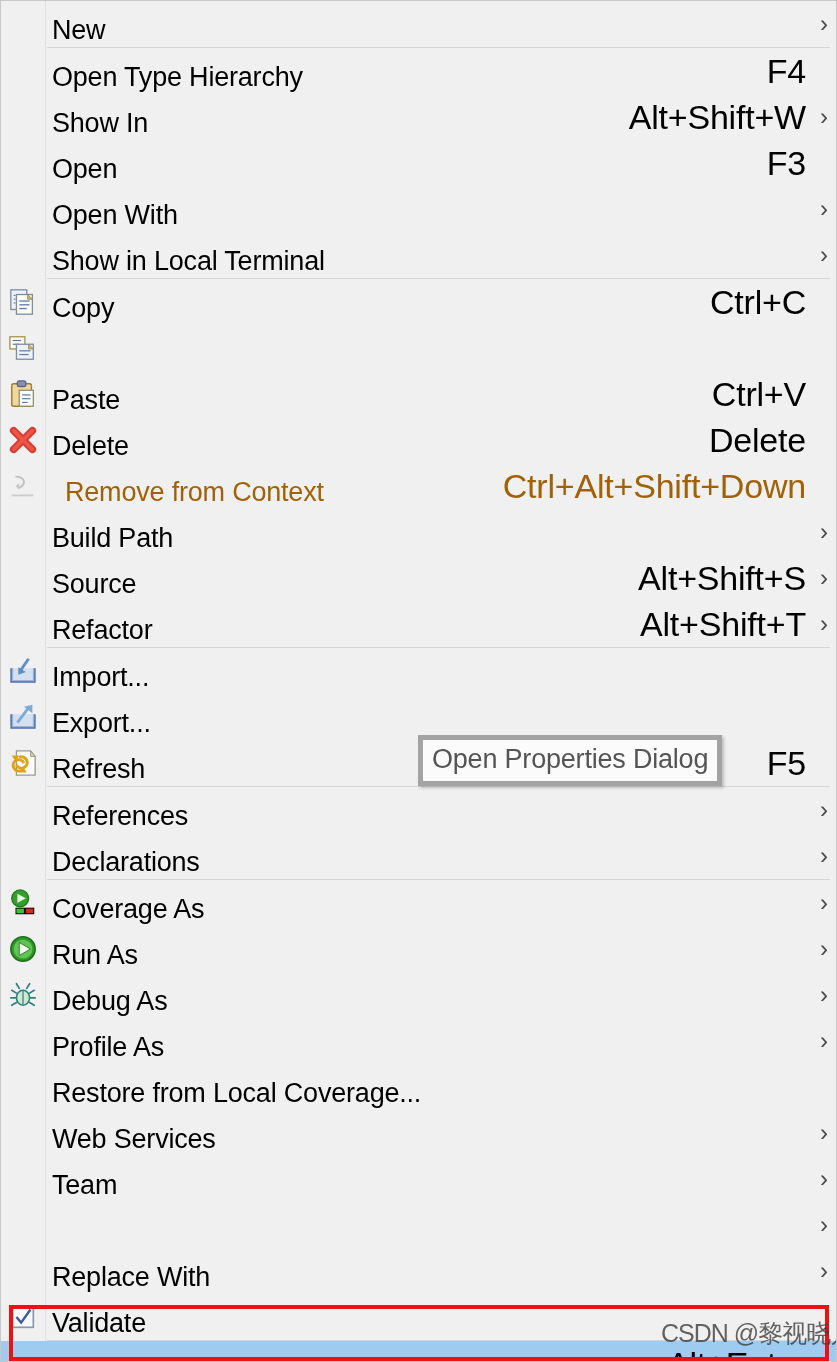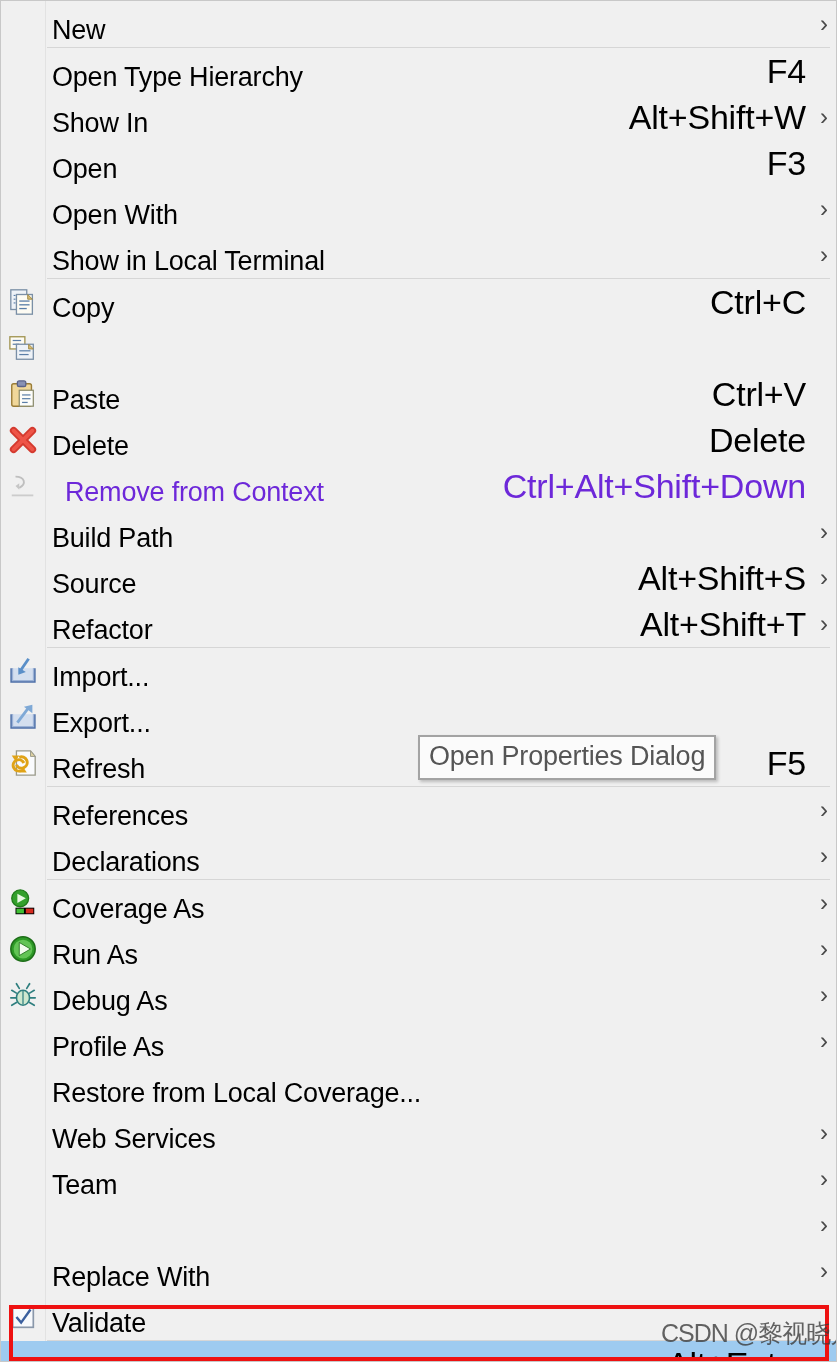--- a/index.html
+++ b/index.html
@@ -63,21 +63,21 @@
   .row .chev {
     width: 24px;
     min-width: 24px;
     text-align: center;
     font-size: 24px;
     color: #4a4a4a;
     line-height: 1;
   }
   .row .chev.empty { color: transparent; }
   .row.disabled .label,
-  .row.disabled .accel { color: #6d28d9; padding-left: 20px; }
+  .row.disabled .accel { color: #a16207; padding-left: 20px; }
   .row.selected {
     background: #9ecbf0;
   }
   .sep {
     height: 1px;
     background: #d6d6d6;
     margin: 0 6px 0 46px;
   }
   
   #properties-highlight {
@@ -90,21 +90,21 @@
     box-sizing: border-box;
     pointer-events: none;
   }
   
   #tooltip {
     position: absolute;
     left: 417px;
     top: 734px;
     padding: 4px 9px 6px 9px;
     background: #fbfbfb;
-    border: 2px solid #a3a3a3;
+    border: 5px solid #a3a3a3;
     box-shadow: 2px 2px 3px rgba(0,0,0,0.22);
     font-size: 27px;
     color: #555555;
     white-space: nowrap;
     letter-spacing: -0.2px;
   }
   
   #watermark {
     position: absolute;
     left: 660px;

